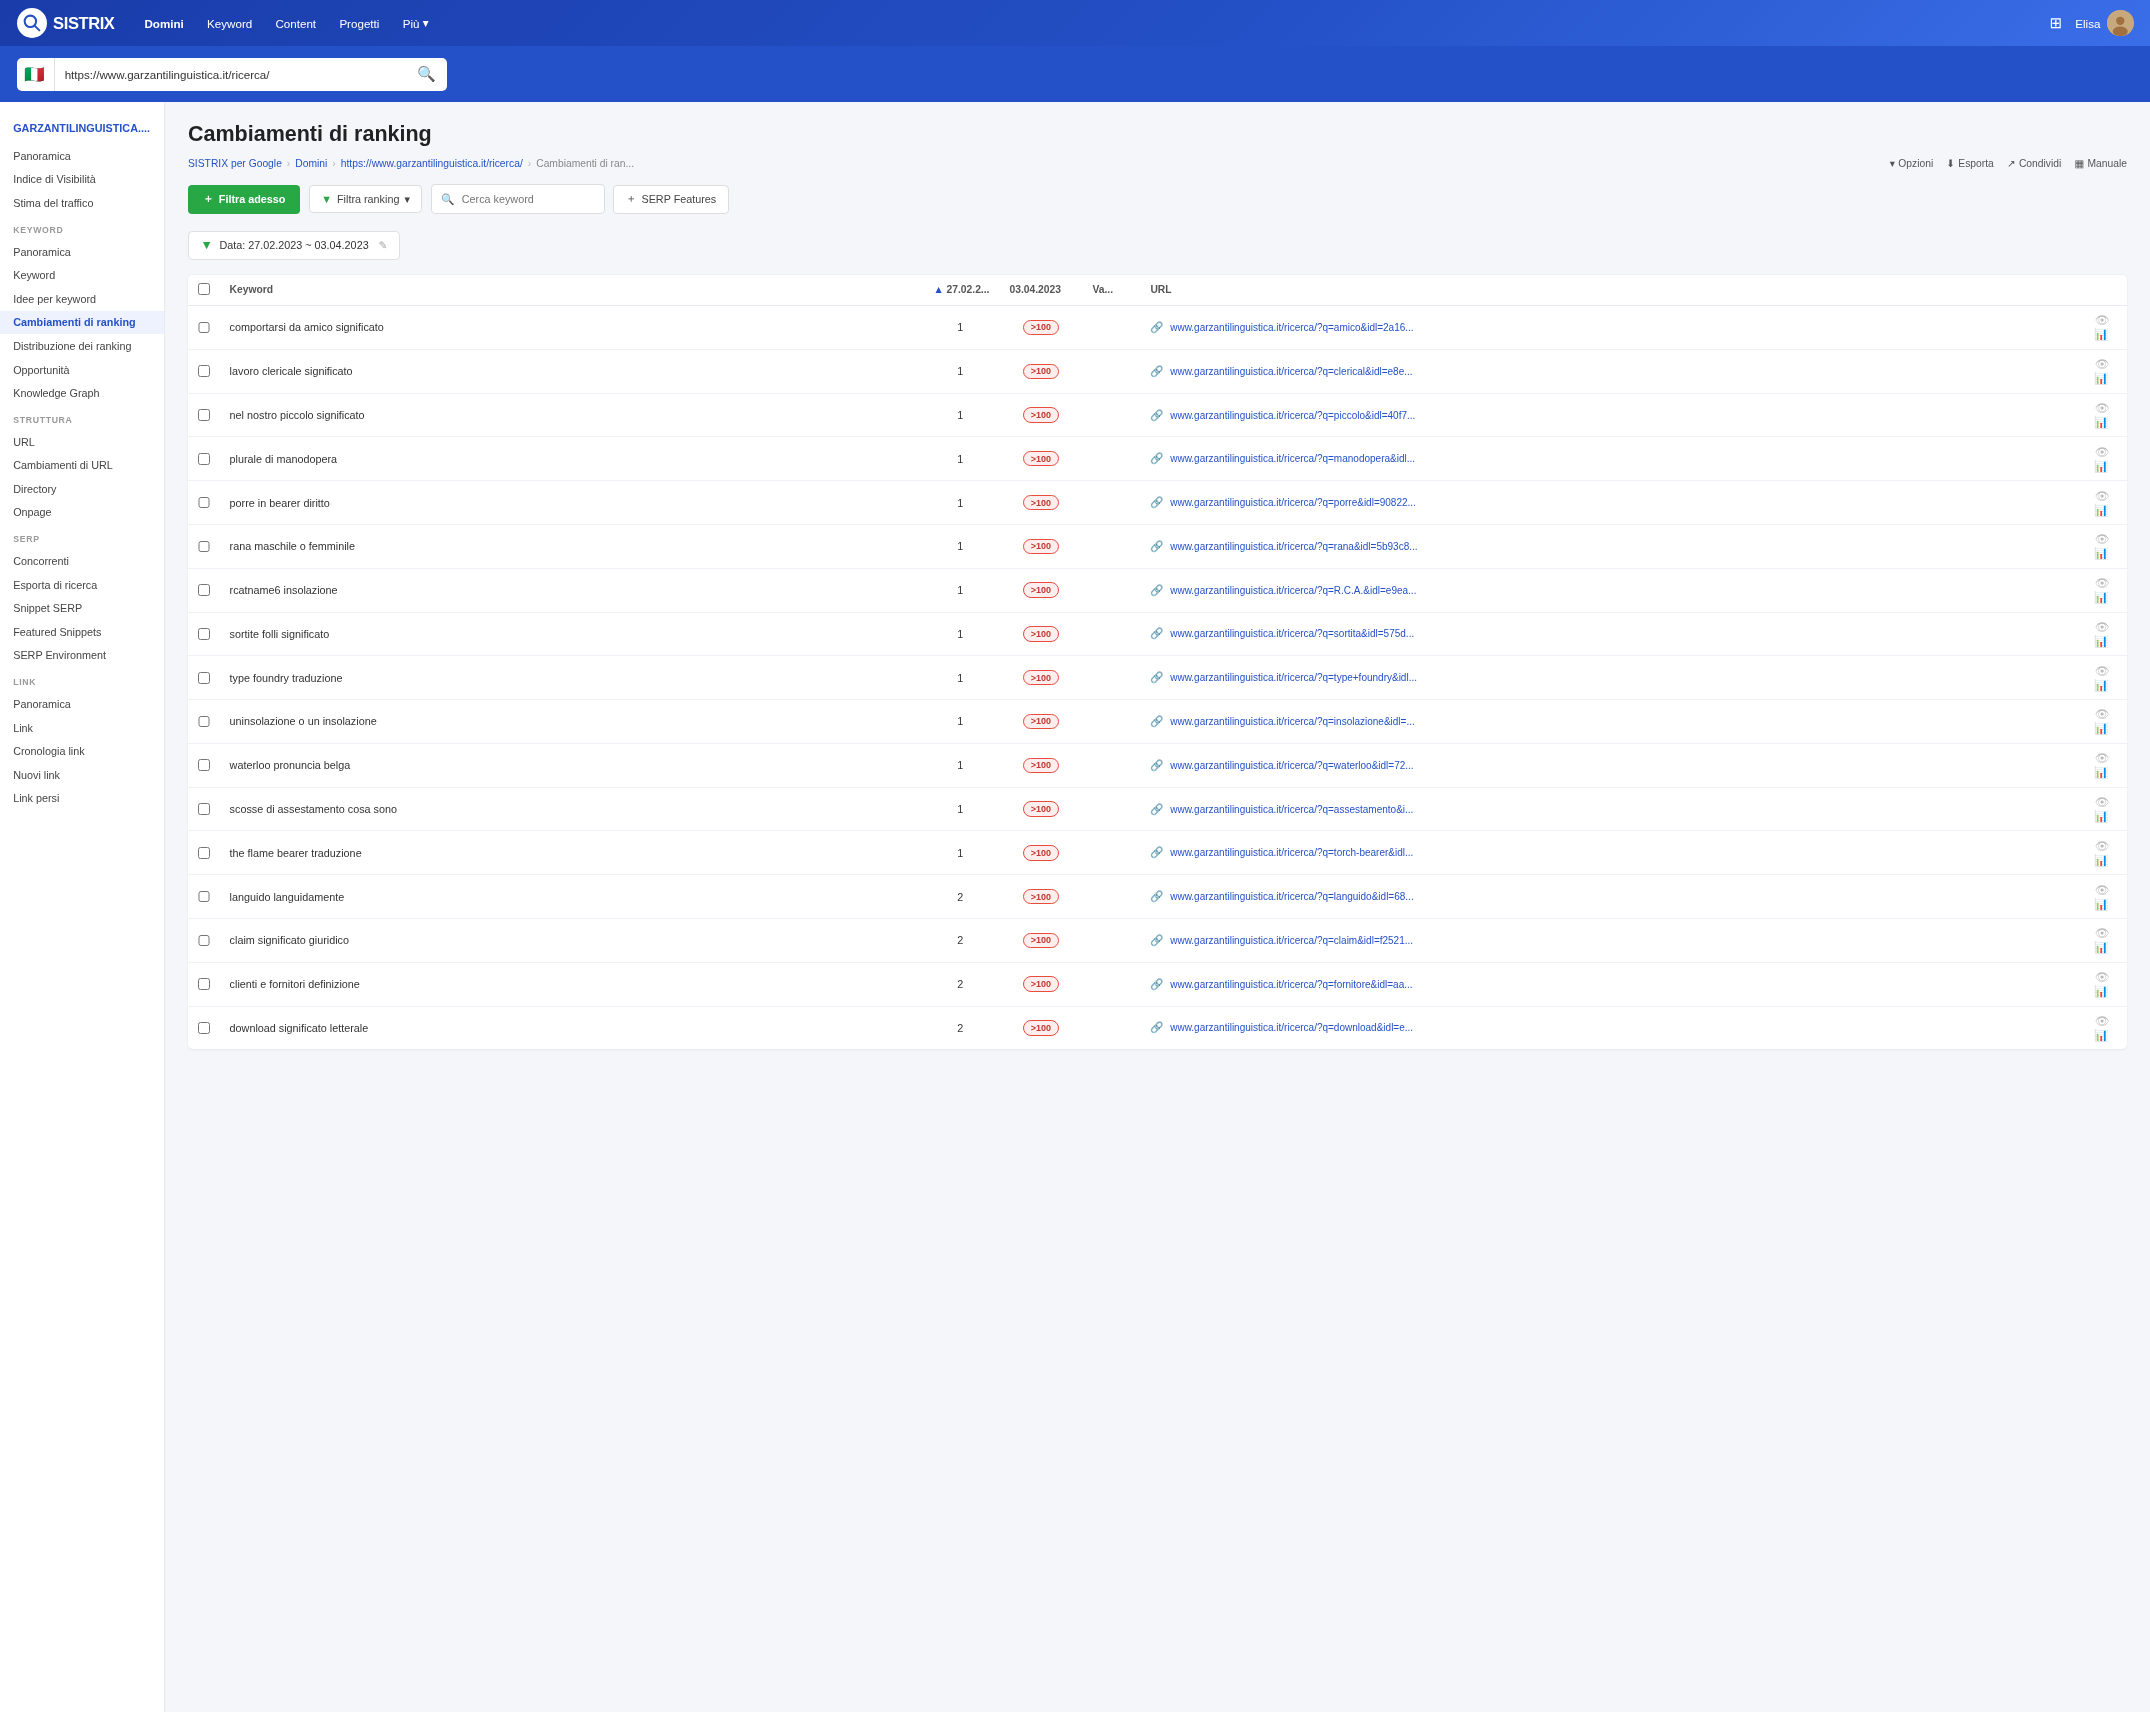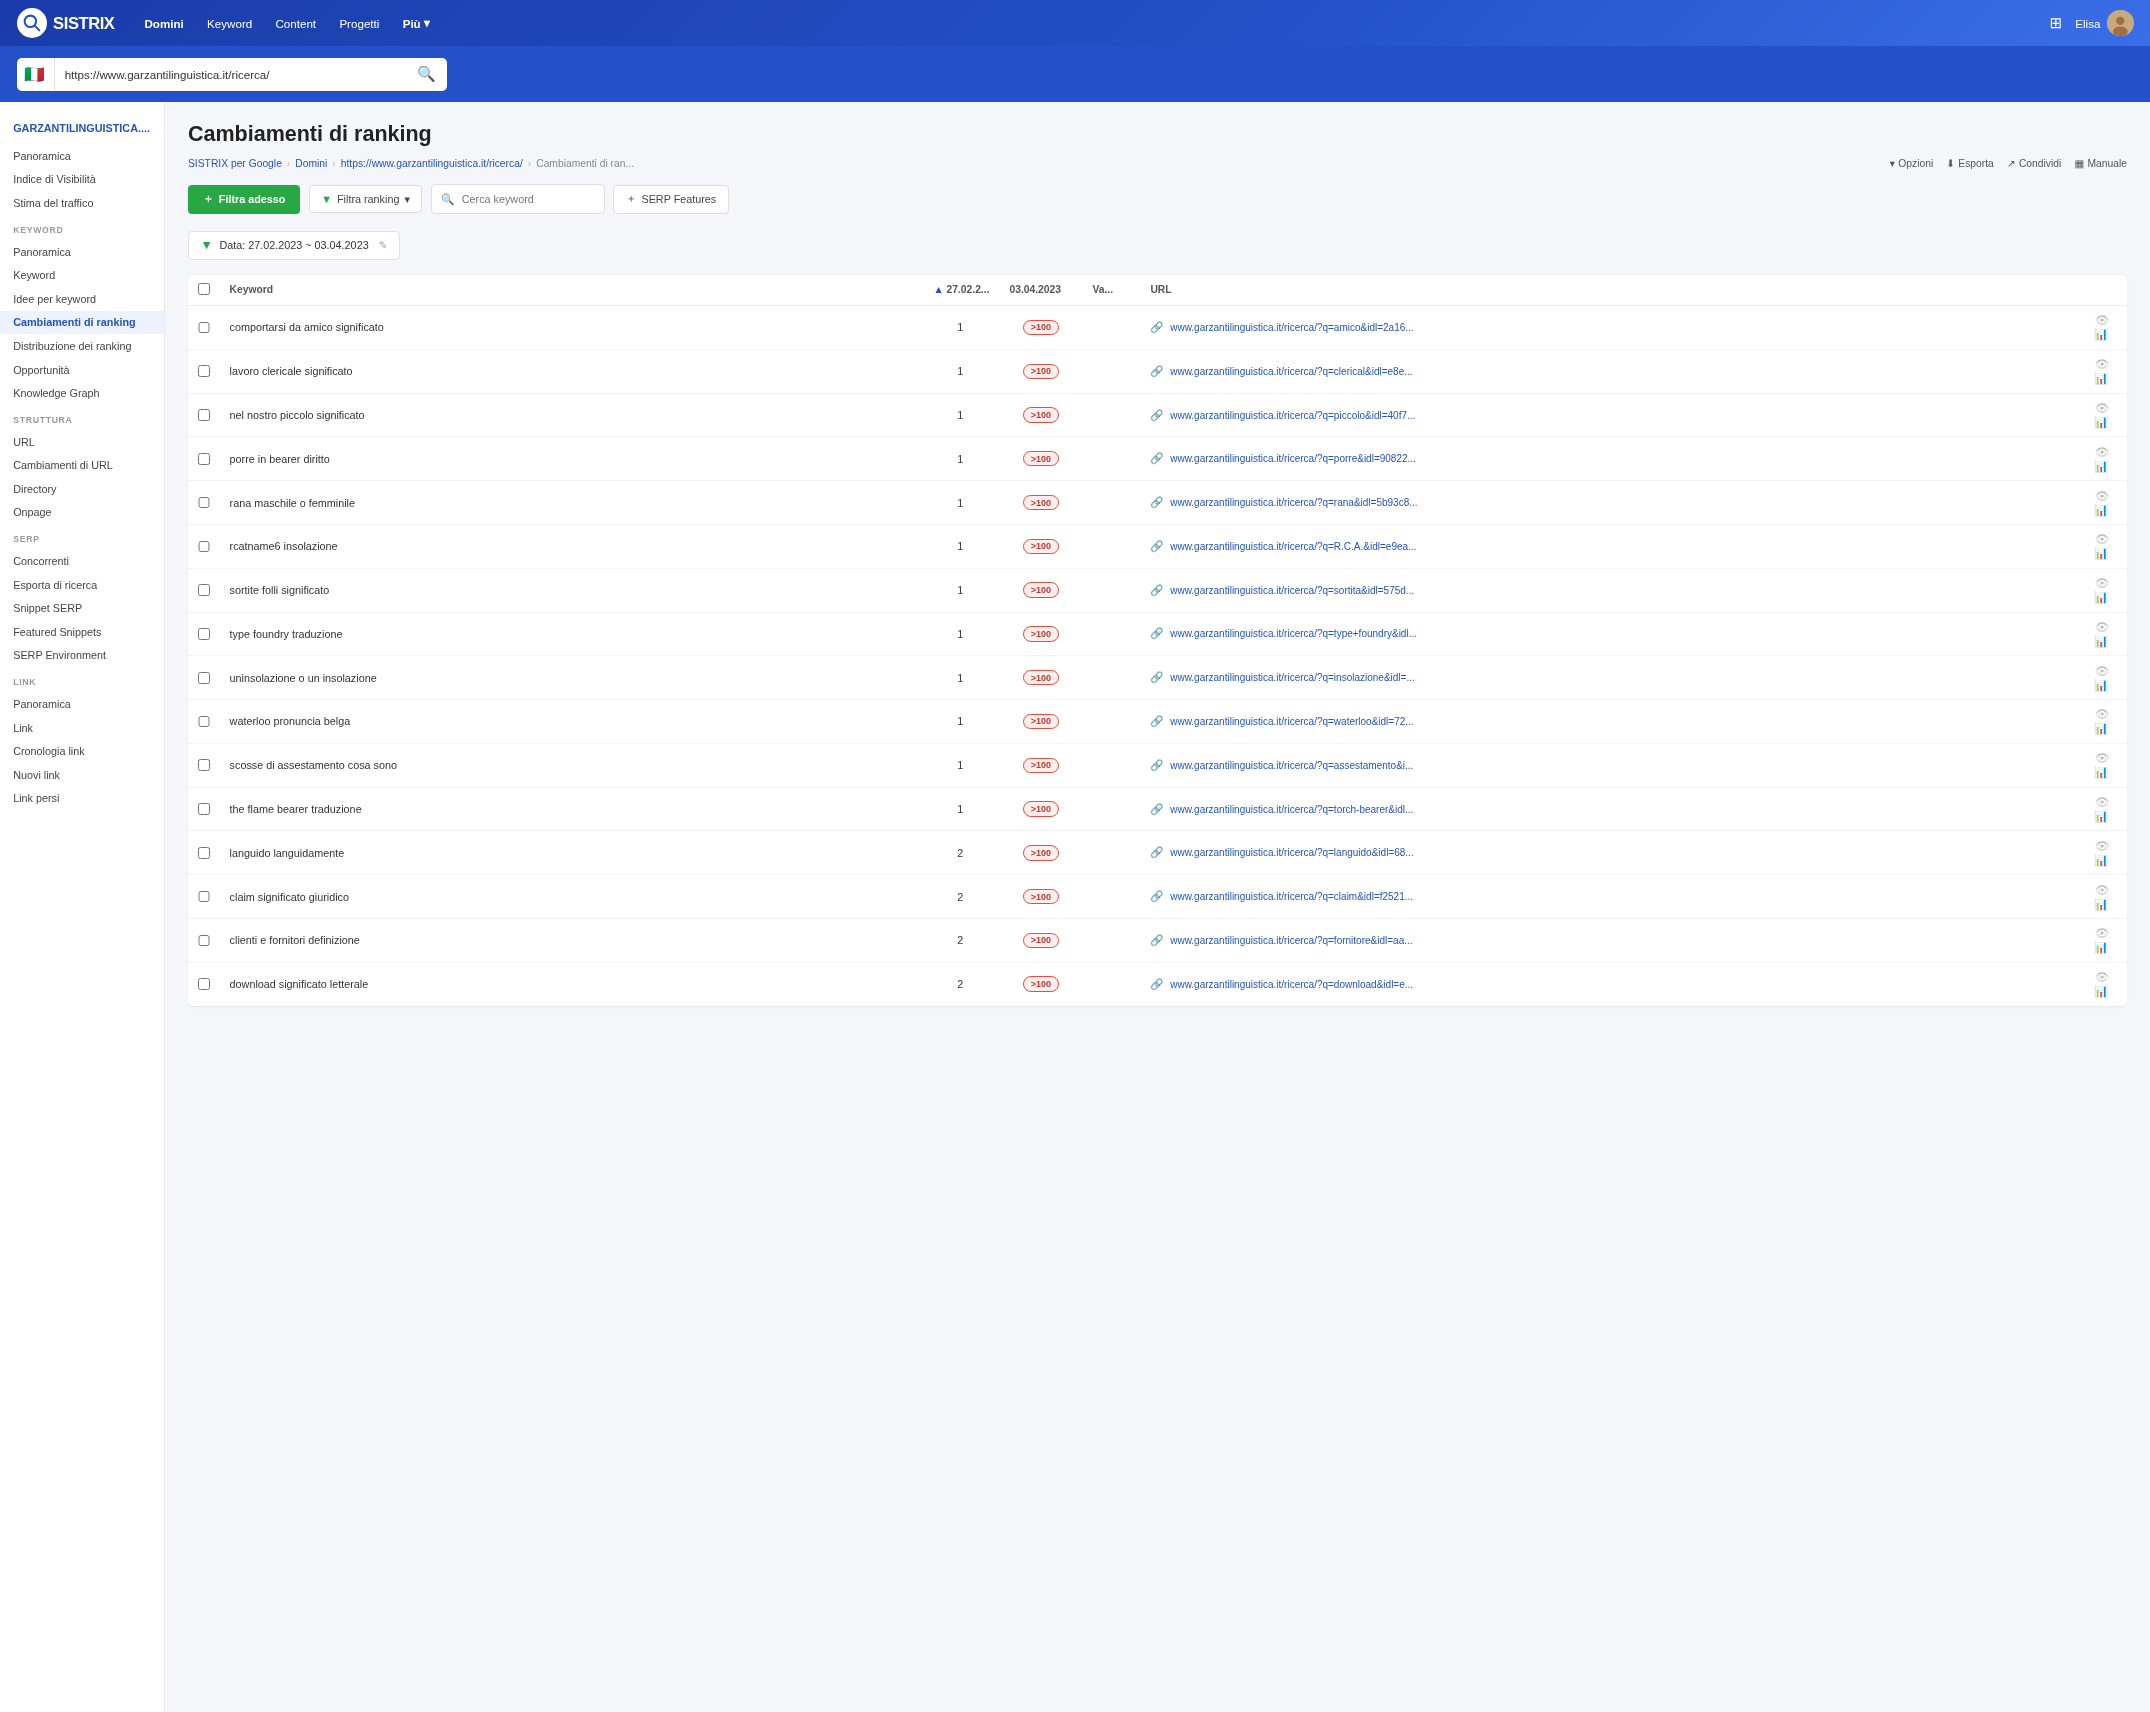--- a/index.html
+++ b/index.html
@@ -19,21 +19,21 @@
     }
     .topnav-logo .logo-circle {
       width: 30px; height: 30px; border-radius: 50%; background: white; display: flex; align-items: center; justify-content: center;
     }
     .topnav-logo .logo-circle svg { width: 18px; height: 18px; }
     .topnav-nav { display: flex; align-items: center; gap: 3.3px; flex: 1; }
     .topnav-nav a {
       color: white; text-decoration: none; padding: 5px 10px; border-radius: 3.3px; font-size: 11.6px; font-weight: 500;
     }
     .topnav-nav a.active { font-weight: 700; }
-    .topnav-nav .dropdown { display: flex; align-items: center; gap: 3.3px; color: white; cursor: pointer; padding: 5px 10px; font-size: 11.6px; font-weight: 700; }
+    .topnav-nav .dropdown { display: flex; align-items: center; gap: 3.3px; color: white; cursor: pointer; padding: 5px 10px; font-size: 11.6px; font-weight: 400; }
     .topnav-right { display: flex; align-items: center; gap: 13.2px; }
     .topnav-grid-icon { color: white; font-size: 15px; cursor: pointer; }
     .topnav-user { display: flex; align-items: center; gap: 6.6px; color: white; font-size: 11.6px; cursor: pointer; }
     .topnav-avatar { width: 26.5px; height: 26.5px; border-radius: 50%; background: #c8a97e; overflow: hidden; display: flex; align-items: center; justify-content: center; color: white; font-size: 10.8px; }
 
     
     .searchbar {
       background: #2451c7;
       padding: 11.6px 16.5px;
       display: flex;
@@ -381,20 +381,41 @@
         <span class="action-icon">👁</span>
         <span class="action-icon">📊</span>
       </td>
     </tr>
           <tr>
       <td class="check-col">
         <div class="checkbox-cell">
           <input type="checkbox" style="">
         </div>
       </td>
+      <td class="col-keyword">plurale di manodopera</td>
+      <td class="col-date1 col-num">1</td>
+      <td class="col-date2" style="text-align:center;">
+        <span class="badge-over100">&gt;100</span>
+      </td>
+      <td class="col-var"></td>
+      <td class="col-url">
+        <span style="color:#2451c7;margin-right:3.3px;">🔗</span>
+        <a class="url-link" href="#">www.garzantilinguistica.it/ricerca/?q=manodopera&amp;idl...</a>
+      </td>
+      <td class="col-actions">
+        <span class="action-icon">👁</span>
+        <span class="action-icon">📊</span>
+      </td>
+    </tr>
+          <tr>
+      <td class="check-col">
+        <div class="checkbox-cell">
+          <input type="checkbox" style="">
+        </div>
+      </td>
       <td class="col-keyword">porre in bearer diritto</td>
       <td class="col-date1 col-num">1</td>
       <td class="col-date2" style="text-align:center;">
         <span class="badge-over100">&gt;100</span>
       </td>
       <td class="col-var"></td>
       <td class="col-url">
         <span style="color:#2451c7;margin-right:3.3px;">🔗</span>
         <a class="url-link" href="#">www.garzantilinguistica.it/ricerca/?q=porre&amp;idl=90822...</a>
       </td>

